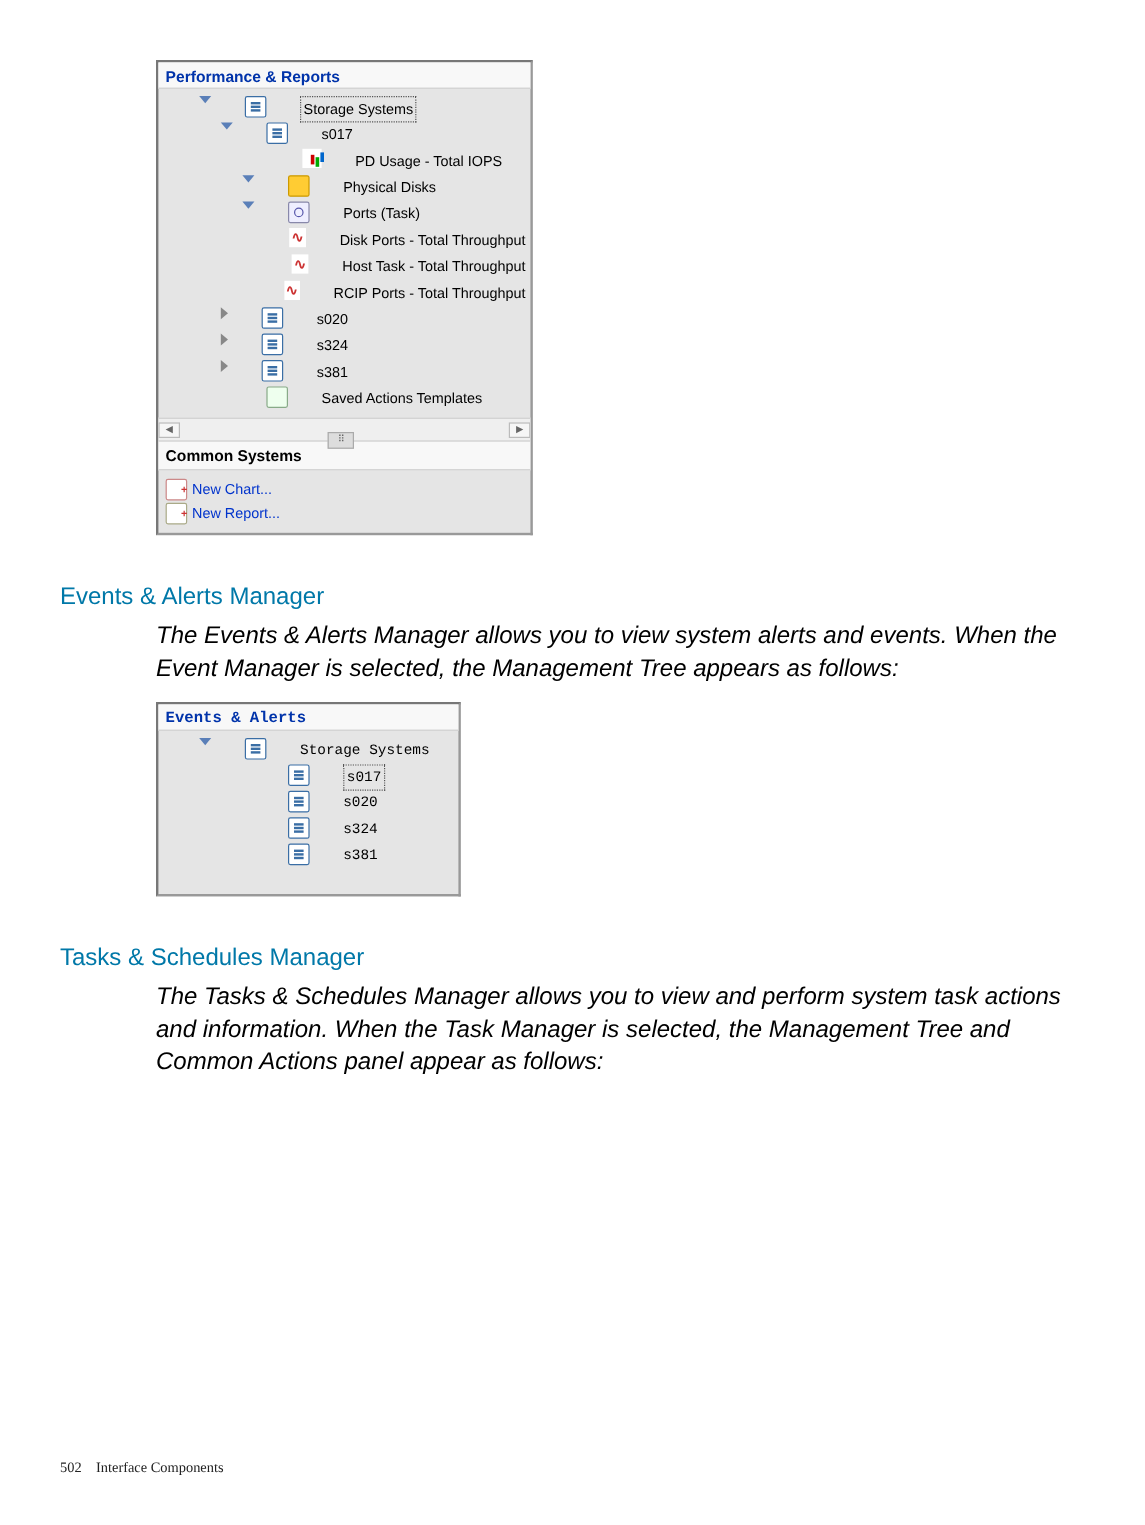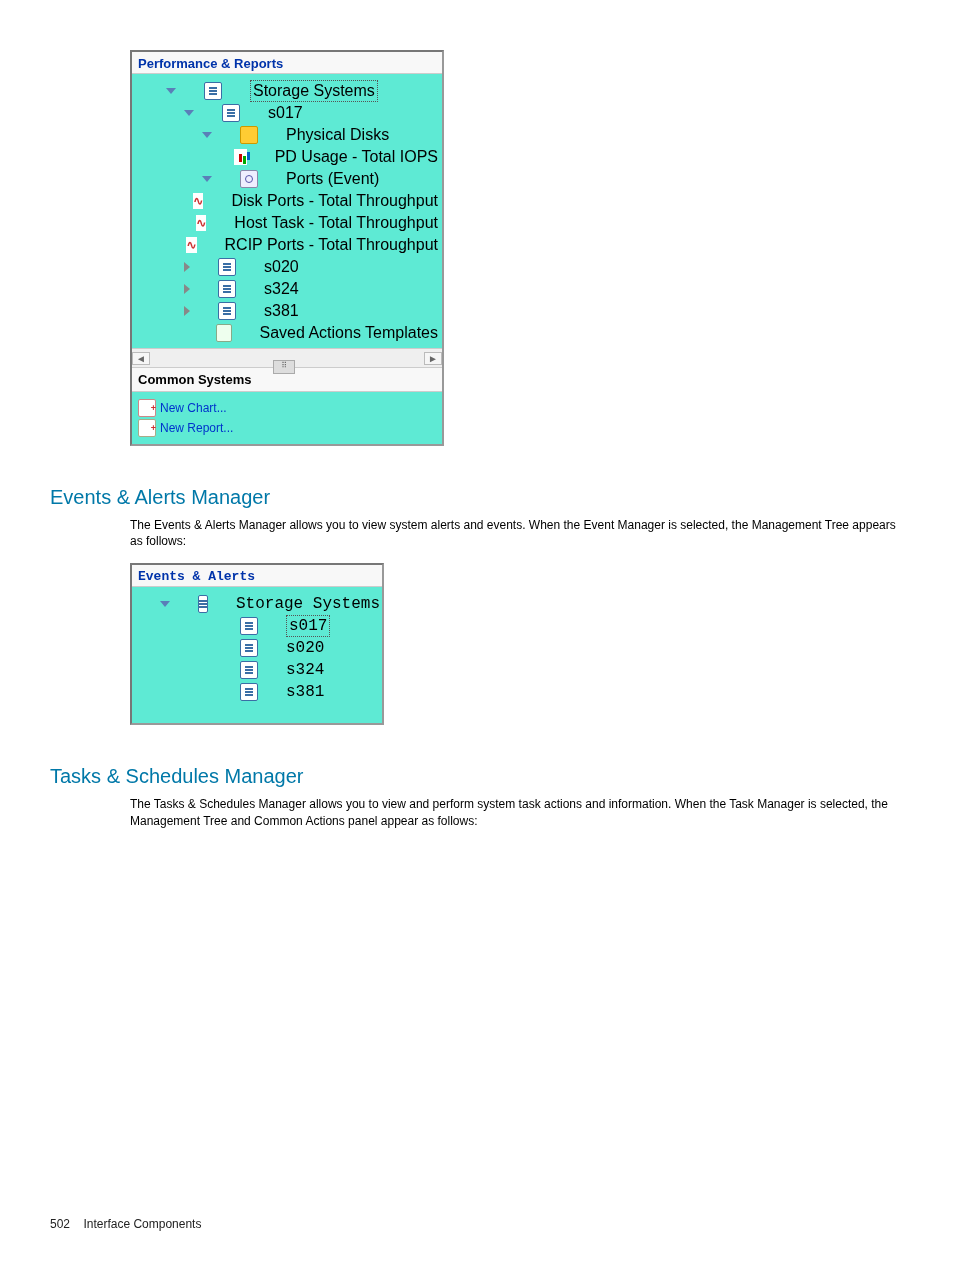--- a/index.html
+++ b/index.html
@@ -14,41 +14,40 @@
   .page {
     padding: 50px 50px 20px 50px;
     box-sizing: border-box;
     height: 100%;
     position: relative;
   }
   .panel {
     border: 2px solid #999;
     border-top: 2px solid #777;
     border-left: 2px solid #777;
-    background: #5eead4;
+    background: #e5e5e5;
     font-size: 12px;
     color: #000;
   }
   .panel-header {
     color: #0033aa;
     font-weight: bold;
     padding: 4px 6px 2px 6px;
     border-bottom: 1px solid #ccc;
     background: #f8f8f8;
     font-size: 13px;
   }
   .tree {
     padding: 6px 4px 4px 4px;
   }
   .tree-row {
     display: flex;
-    align-items: center;
     line-height: 20px;
     height: 22px;
-    font-size: 16px;
+    font-size: 12px;
     white-space: nowrap;
     gap: 24px;
   }
   .indent { display:inline-block; }
   .i0 { width: 6px; }
   .i1 { width: 24px; }
   .i2 { width: 42px; }
   .i4 { width: 92px; }
   .toggle {
     width: 0; height: 0;
@@ -168,43 +167,45 @@
   }
   .action-text{ color:#0033cc; }
 
   h2.doc-heading {
     color: #0078a8;
     font-weight: normal;
     font-size: 20px;
     margin: 40px 0 8px 0;
   }
   p.doc-body {
-    font-size: 12px;
+    font-size: 20px;
     line-height: 1.35;
     margin: 4px 0 14px 80px;
     max-width: 800px;
     color:#000;
+    font-style:italic;
   }
 
   .panel1 {
     margin-left: 80px;
     width: 310px;
   }
   .panel2 {
     margin-left: 80px;
     width: 250px;
     font-family: Liberation Mono, monospace;
   }
 
   .footer {
     position:absolute;
     bottom: 40px;
     left: 50px;
     font-size: 12px;
     color:#222;
+    font-family:Liberation Serif, serif;
   }
 </style>
 </head>
 <body>
 
 <div class="page">
 
   <div class="panel panel1">
     <div class="panel-header">Performance &amp; Reports</div>
     <div class="tree">
@@ -214,35 +215,35 @@
         <span class="ico ico-storage"></span>
         <span class="selected">Storage Systems</span>
       </div>
       <div class="tree-row">
         <span class="indent i1"></span>
         <span class="toggle open"></span>
         <span class="ico ico-storage"></span>
         <span>s017</span>
       </div>
       <div class="tree-row">
-        <span class="indent i2"></span>
-        <span class="toggle open"></span>
-        <span class="ico ico-disks"></span>
-        <span>Physical Disks</span>
-      </div>
-      <div class="tree-row">
         <span class="indent i4"></span>
         <span class="ico ico-bars"></span>
         <span>PD Usage - Total IOPS</span>
       </div>
       <div class="tree-row">
         <span class="indent i2"></span>
         <span class="toggle open"></span>
+        <span class="ico ico-disks"></span>
+        <span>Physical Disks</span>
+      </div>
+      <div class="tree-row">
+        <span class="indent i2"></span>
+        <span class="toggle open"></span>
         <span class="ico ico-ports"></span>
-        <span>Ports (Event)</span>
+        <span>Ports (Task)</span>
       </div>
       <div class="tree-row">
         <span class="indent i4"></span>
         <span class="ico ico-wave"></span>
         <span>Disk Ports - Total Throughput</span>
       </div>
       <div class="tree-row">
         <span class="indent i4"></span>
         <span class="ico ico-wave"></span>
         <span>Host Task - Total Throughput</span>

